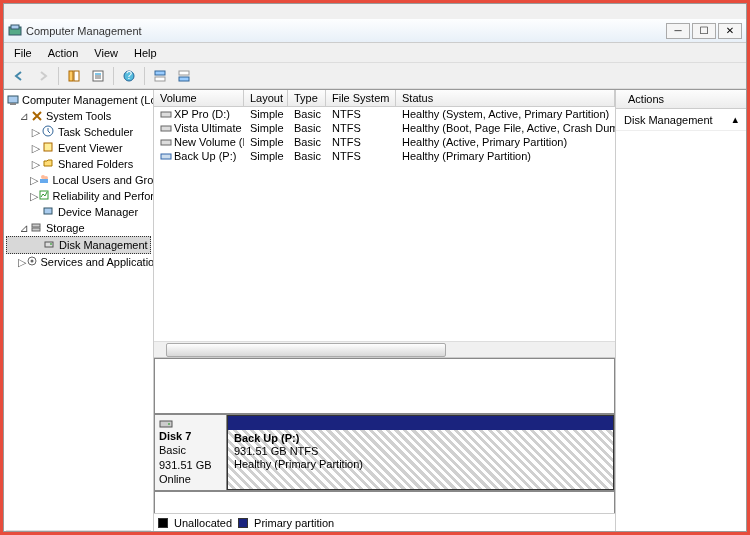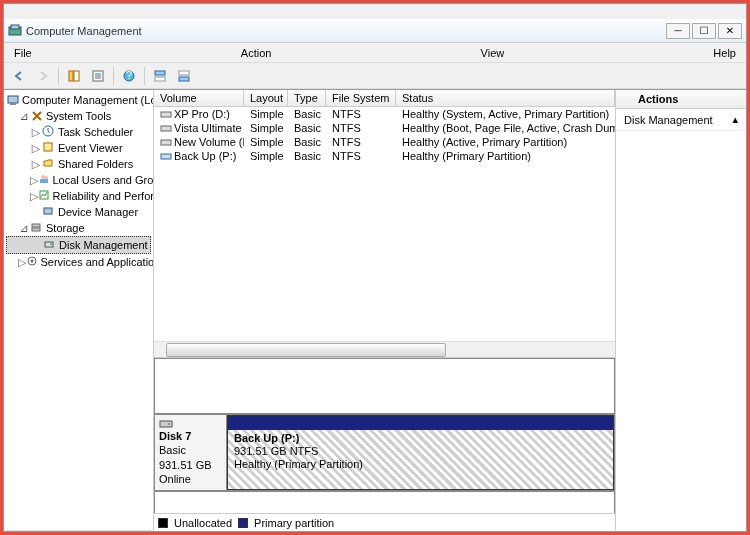--- a/index.html
+++ b/index.html
@@ -3,21 +3,21 @@
 <meta charset="utf-8">
 <style>
 * { box-sizing: border-box; margin: 0; padding: 0; font-family: "Segoe UI", Tahoma, sans-serif; font-size: 11px; }
 body { background: #fff; width: 750px; height: 535px; overflow: hidden; border: 3px solid #e74c3c; }
 .window { width: 100%; height: 100%; background: #f0f0f0; display: flex; flex-direction: column; border: 1px solid #999; }
 .titlebar { height: 24px; background: linear-gradient(#fdfeff,#e8f0f8); display: flex; align-items: center; padding: 0 4px; border-bottom: 1px solid #ccc; margin-top: 15px; }
 .titlebar .icon { width: 14px; height: 14px; margin-right: 4px; }
 .titlebar .title { flex: 1; color: #333; }
 .winbtns { display: flex; gap: 2px; }
 .winbtn { width: 24px; height: 16px; border: 1px solid #aaa; background: #f5f5f5; display: flex; align-items: center; justify-content: center; font-size: 10px; cursor: pointer; }
-.menubar { height: 20px; background: #f0f0f0; display: flex; align-items: center; padding: 0 2px; border-bottom: 1px solid #ddd; justify-content: space-between; }
+.menubar { height: 20px; background: #f0f0f0; display: flex; align-items: center; padding: 0 2px; border-bottom: 1px solid #ddd; }
 .menuitem { padding: 2px 8px; cursor: pointer; }
 .toolbar { height: 26px; background: #f0f0f0; display: flex; align-items: center; padding: 0 4px; gap: 2px; border-bottom: 1px solid #ddd; }
 .toolbtn { width: 22px; height: 22px; display: flex; align-items: center; justify-content: center; cursor: pointer; border: 1px solid transparent; }
 .sep { width: 1px; height: 18px; background: #ccc; margin: 0 2px; }
 .body { flex: 1; display: flex; background: #fff; border-top: 1px solid #999; overflow: hidden; }
 .tree { width: 150px; border-right: 1px solid #ccc; overflow: auto; padding: 2px; background: #fff; }
 .tree-node { white-space: nowrap; padding: 1px 0; cursor: pointer; display: flex; align-items: center; }
 .tree-node .twist { width: 12px; text-align: center; color: #555; }
 .tree-node .nicon { width: 14px; height: 14px; margin-right: 2px; display: inline-block; }
 .tree-node.sel { background: #d8d8d8; border: 1px dotted #333; }
@@ -46,21 +46,21 @@
 .part { flex: 1; border: 1px solid #333; margin: 0; display: flex; flex-direction: column; }
 .part-top { height: 14px; background: #1a237e; }
 .part-body { flex: 1; padding: 2px 6px; font-size: 10px; line-height: 1.2; background: repeating-linear-gradient(45deg,#fff,#fff 3px,#e8e8e8 3px,#e8e8e8 6px); }
 .part-body.sel { background: repeating-linear-gradient(45deg,#fff,#fff 3px,#d0d0d0 3px,#d0d0d0 6px); }
 .empty-body { flex: 1; background: #fff; }
 .legend { height: 18px; border-top: 1px solid #ccc; display: flex; align-items: center; padding: 0 4px; gap: 6px; font-size: 10px; }
 .legend .sw { width: 10px; height: 10px; display: inline-block; border: 1px solid #333; }
 .sw-un { background: #000; }
 .sw-pp { background: #1a237e; }
 .actions { width: 130px; background: #fff; display: flex; flex-direction: column; }
-.actions-hdr { background: linear-gradient(#fdfdfd,#ececec); padding: 3px 22px; font-weight: bold; border-bottom: 1px solid #ccc; }
+.actions-hdr { background: linear-gradient(#fdfdfd,#ececec); padding: 3px 12px; font-weight: normal; border-bottom: 1px solid #ccc; }
 .actions-item { padding: 4px 8px; border-bottom: 1px solid #eee; cursor: pointer; display: flex; justify-content: space-between; align-items: center; }
 .hscroll { height: 16px; background: #f0f0f0; border-top: 1px solid #ddd; }
 svg { display: block; }
 </style>
 </head>
 <body>
 
 <div class="window">
 
   <div class="titlebar">

